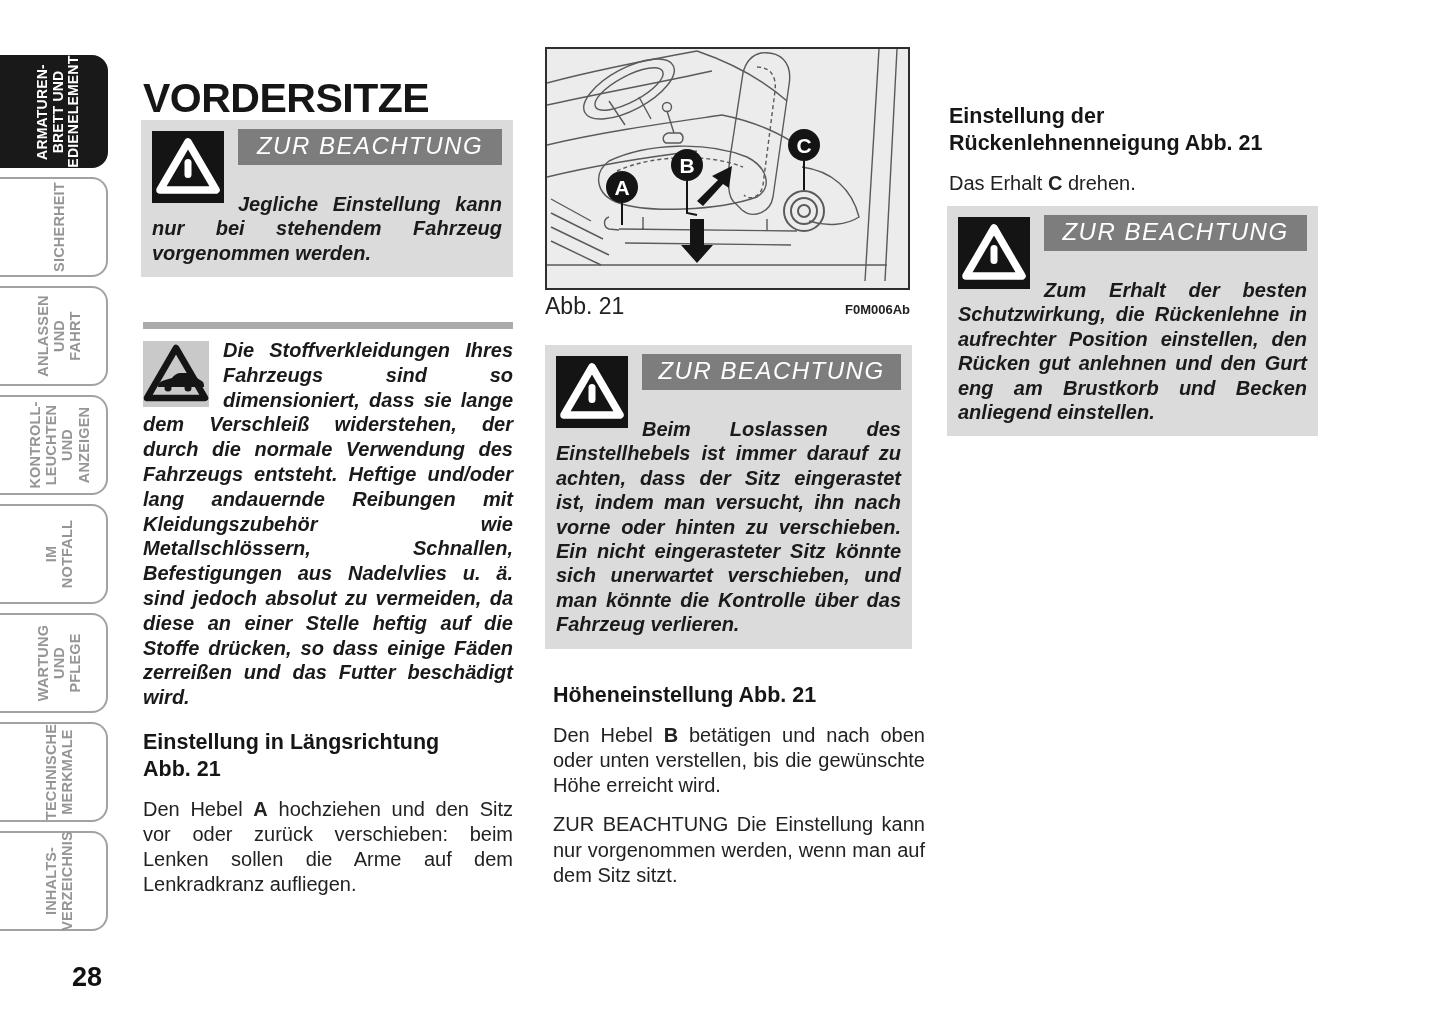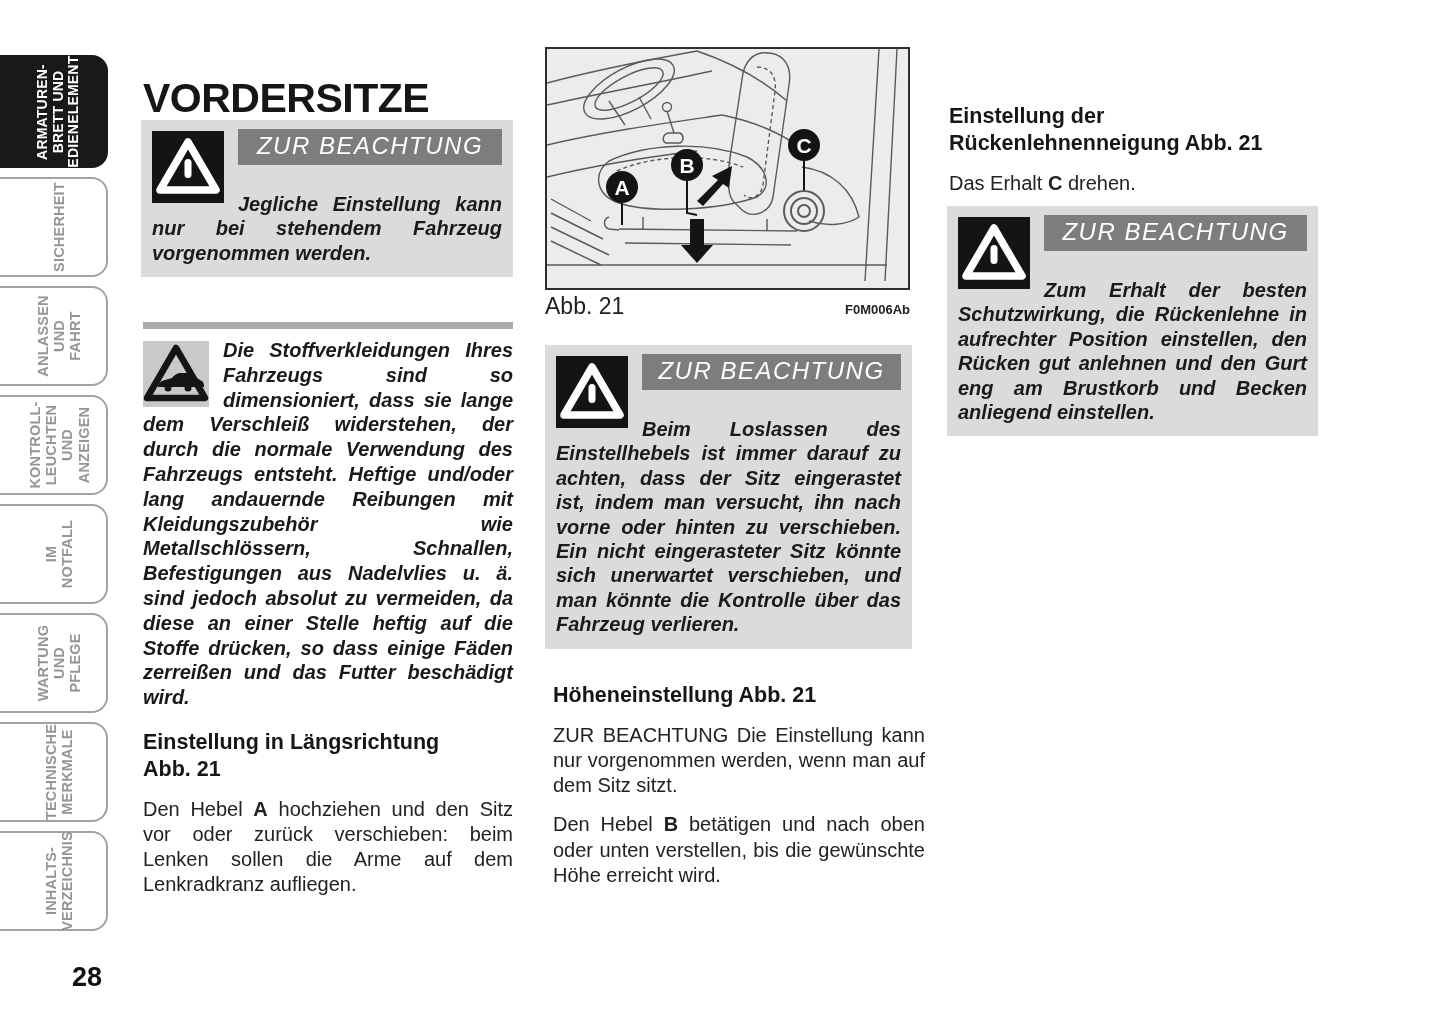--- a/index.html
+++ b/index.html
@@ -207,22 +207,22 @@
         <path d="M36 11 L64 59 L8 59 Z" fill="none" stroke="#ffffff" stroke-width="7.5" stroke-linejoin="round"></path>
         <rect x="32.5" y="28" width="7" height="19" rx="3.5" fill="#ffffff"></rect>
       </svg>
     </div>
     <div class="warn-head">ZUR BEACHTUNG</div>
     <div class="warn-text">Beim Loslassen des Einstellhebels ist immer darauf zu achten, dass der Sitz eingerastet ist, indem man versucht, ihn nach vorne oder hinten zu verschieben. Ein nicht eingerasteter Sitz könnte sich unerwartet verschieben, und man könnte die Kontrolle über das Fahrzeug verlieren.</div>
   </div>
 
   <div id="hoehe">
     <h3 class="sec-head">Höheneinstellung Abb. 21</h3>
+    <p class="body-p"><span>Den Hebel </span><b>B</b><span> betätigen und nach oben oder unten verstellen, bis die gewünschte Höhe erreicht wird.</span></p>
     <p class="body-p">ZUR BEACHTUNG Die Einstellung kann nur vorgenommen werden, wenn man auf dem Sitz sitzt.</p>
-    <p class="body-p"><span>Den Hebel </span><b>B</b><span> betätigen und nach oben oder unten verstellen, bis die gewünschte Höhe erreicht wird.</span></p>
   </div>
 
   <div id="rueck">
     <h3 class="sec-head">Einstellung der
 Rückenlehnenneigung Abb. 21</h3>
     <p class="body-p"><span>Das Erhalt </span><b>C</b><span> drehen.</span></p>
   </div>
 
   <div class="warnbox" id="warn3">
     <div class="warn-icon">

